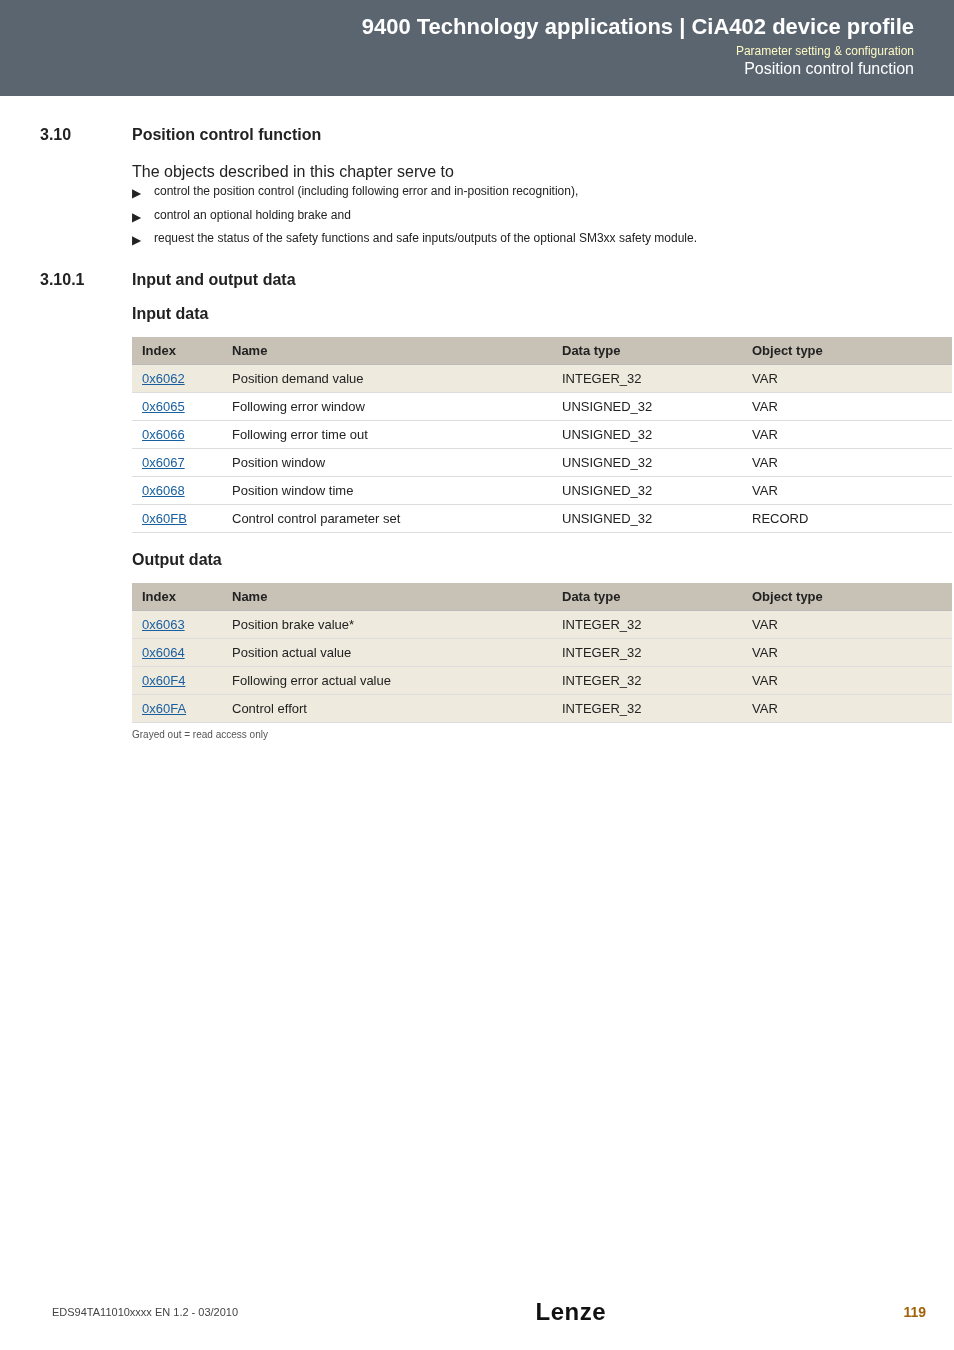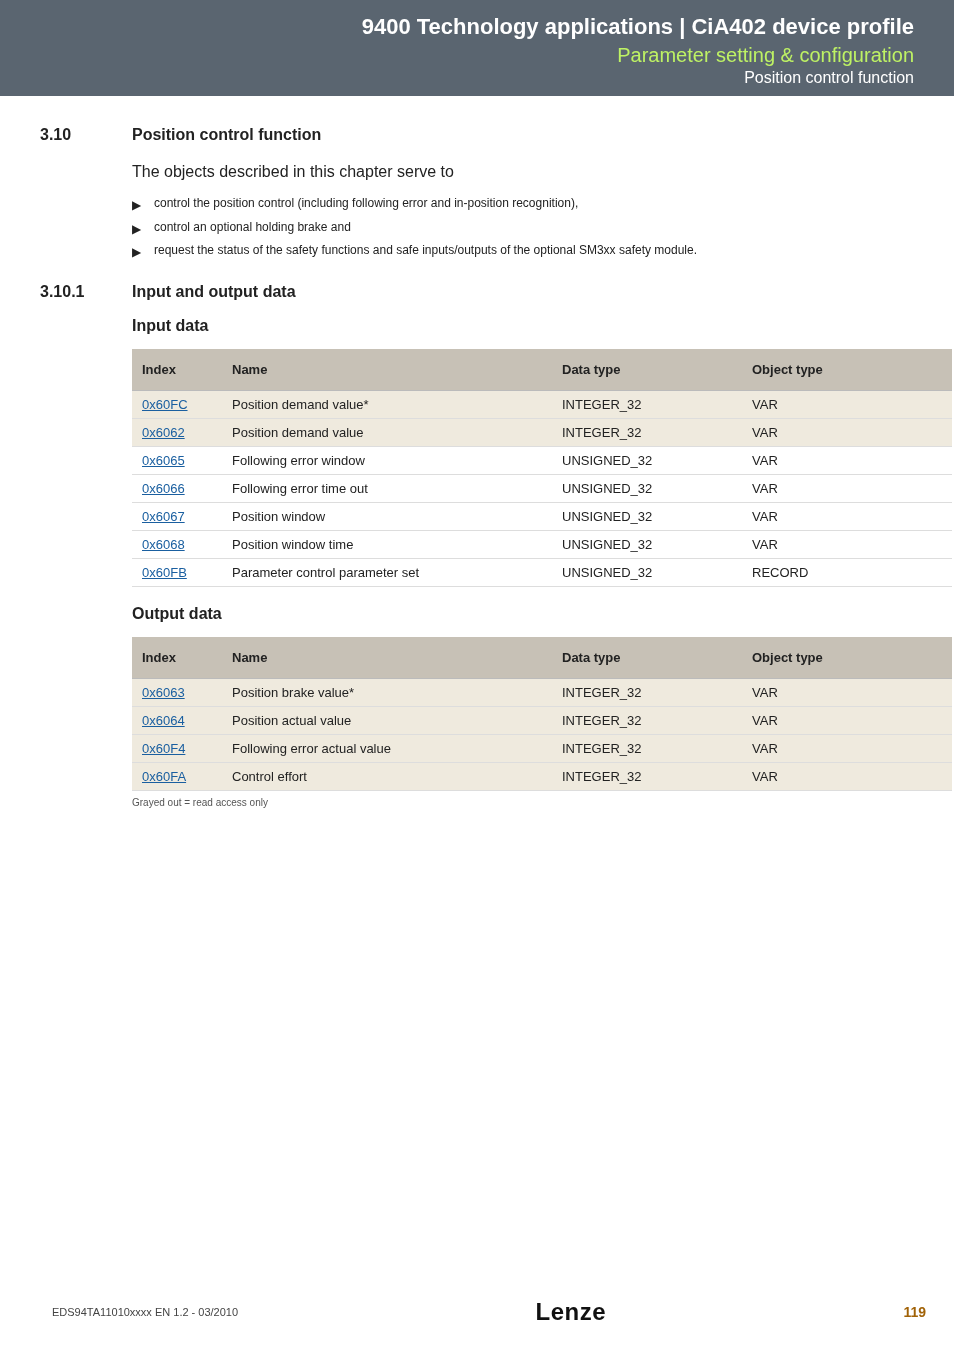--- a/index.html
+++ b/index.html
@@ -2,39 +2,39 @@
 <html><head>
 <meta charset="utf-8">
 <style>
   * { box-sizing: border-box; margin: 0; padding: 0; }
   html, body { width: 954px; height: 1350px; background: #fff; font-family: Arial, Helvetica, sans-serif; color: #222; }
   .page { position: relative; width: 954px; height: 1350px; }
 
   .topbar { background: #5a6570; height: 96px; width: 100%; }
   .topbar-inner { padding: 14px 40px 0 0; text-align: right; }
   .title-main { color: #fff; font-weight: bold; font-size: 22px; }
-  .title-sub1 { color: #bef264; font-size: 20px; margin-top: 4px; }
+  .title-sub1 { color: #fef9c3; font-size: 12px; margin-top: 4px; }
   .title-sub2 { color: #fff; font-size: 16px; margin-top: 2px; }
 
   .content { padding: 30px 40px 0 40px; }
 
   .sec-row { display: flex; margin-bottom: 16px; }
   .sec-num { width: 92px; font-weight: bold; font-size: 16px; flex-shrink: 0; }
   .sec-title { font-weight: bold; font-size: 16px; }
 
-  .body-text { margin-left: 92px; font-size: 16px; line-height: 1.45; margin-bottom: 12px; }
+  .body-text { margin-left: 92px; font-size: 16px; line-height: 1.45; }
 
   ul.arrowlist { list-style: none; margin-left: 92px; padding-left: 0; margin-bottom: 24px; }
   ul.arrowlist li { position: relative; padding-left: 22px; font-size: 12px; line-height: 1.45; margin-bottom: 6px; }
   ul.arrowlist li::before { content: "\25B6"; position: absolute; left: 0; top: 2px; font-size: 12px; color: #222; }
 
   .subhead { margin-left: 92px; font-weight: bold; font-size: 16px; margin-bottom: 14px; margin-top: 6px; }
 
   table.data { width: 820px; margin-left: 92px; border-collapse: collapse; font-size: 13px; margin-bottom: 18px; }
-  table.data th { text-align: left; background: #c7c1b6; padding: 13px 10px; font-weight: bold; border-bottom: 1px solid #bbb; margin-left: 28px; }
+  table.data th { text-align: left; background: #c7c1b6; padding: 6px 10px; font-weight: bold; border-bottom: 1px solid #bbb; margin-left: 28px; }
   table.data td { padding: 6px 10px; border-bottom: 1px solid #ddd; }
   table.data tr.shaded td { background: #efeade; }
   .col-index { width: 90px; }
   .col-name  { width: 330px; }
   .col-type  { width: 190px; }
   .col-obj   { width: auto; }
   .idx-link { color: #1a5fa0; text-decoration: underline; }
   .footnote-small { margin-left: 92px; font-size: 10px; color: #555; margin-top: -12px; margin-bottom: 20px; }
 
   .footer { position: absolute; bottom: 24px; left: 12px; width: 100%; display: flex; align-items: center; justify-content: space-between; padding: 0 40px; }
@@ -80,26 +80,20 @@
       <thead>
         <tr>
           <th class="col-index">Index</th>
           <th class="col-name">Name</th>
           <th class="col-type">Data type</th>
           <th class="col-obj">Object type</th>
         </tr>
       </thead>
       <tbody>
           <tr class="shaded">
-            <td><span class="idx-link">0x60FC</span></td>
-            <td>Position demand value*</td>
-            <td>INTEGER_32</td>
-            <td>VAR</td>
-          </tr>
-          <tr class="shaded">
             <td><span class="idx-link">0x6062</span></td>
             <td>Position demand value</td>
             <td>INTEGER_32</td>
             <td>VAR</td>
           </tr>
           <tr>
             <td><span class="idx-link">0x6065</span></td>
             <td>Following error window</td>
             <td>UNSIGNED_32</td>
             <td>VAR</td>
@@ -117,21 +111,21 @@
             <td>VAR</td>
           </tr>
           <tr>
             <td><span class="idx-link">0x6068</span></td>
             <td>Position window time</td>
             <td>UNSIGNED_32</td>
             <td>VAR</td>
           </tr>
           <tr>
             <td><span class="idx-link">0x60FB</span></td>
-            <td>Parameter control parameter set</td>
+            <td>Control control parameter set</td>
             <td>UNSIGNED_32</td>
             <td>RECORD</td>
           </tr>
         </tbody>
     </table>
 
     <div class="subhead">Output data</div>
 
     <table class="data">
       <thead>

